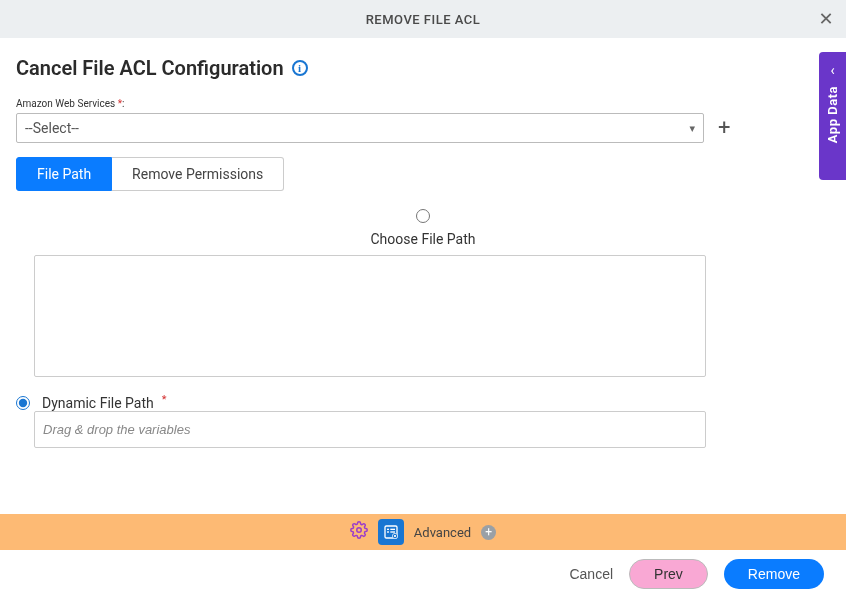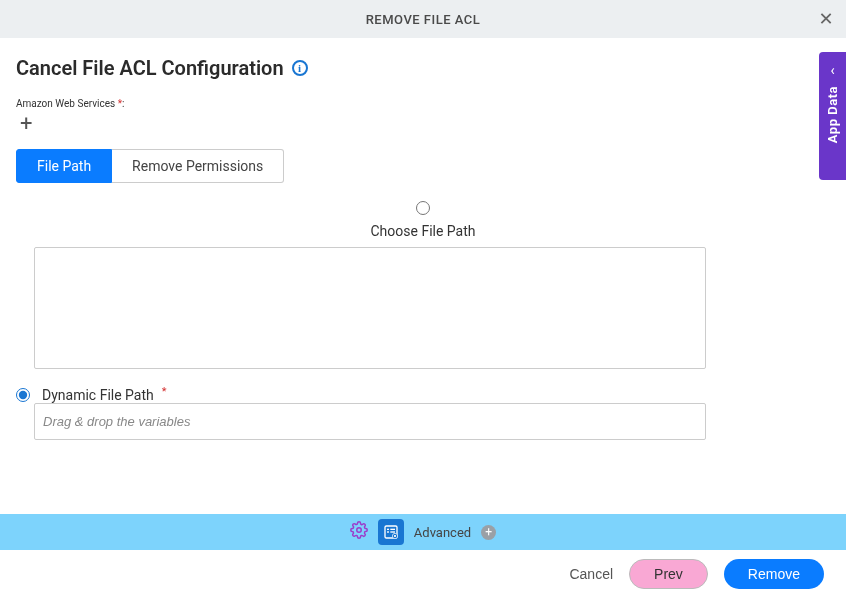--- a/index.html
+++ b/index.html
@@ -181,21 +181,21 @@
     transform: rotate(180deg);
     font-size: 13px;
     font-weight: 600;
     letter-spacing: 0.5px;
   }
   .adv-bar {
     position: absolute;
     left: 0; right: 0;
     bottom: 47px;
     height: 36px;
-    background: #7dd3fc;
+    background: #fdba74;
     display: flex;
     align-items: center;
     justify-content: center;
     gap: 10px;
   }
   .gear-icon svg { width: 18px; height: 18px; }
   .form-icon {
     width: 26px;
     height: 26px;
     background: #1976d2;
@@ -267,20 +267,23 @@
   <div class="page-title-row">
     <span class="page-title">Cancel File ACL Configuration</span>
     <span class="info-icon">i</span>
   </div>
 
   <div class="field-label">
     <span>Amazon Web Services </span><span class="req">*</span><span>:</span>
   </div>
 
   <div class="select-row">
+    <div class="select-box">
+      <span>--Select--</span>
+    </div>
     <span class="add-btn">+</span>
   </div>
 
   <div class="tab-strip">
     <div class="tab active">
       <span>File Path</span>
     </div>
     <div class="tab">
       <span>Remove Permissions</span>
     </div>

